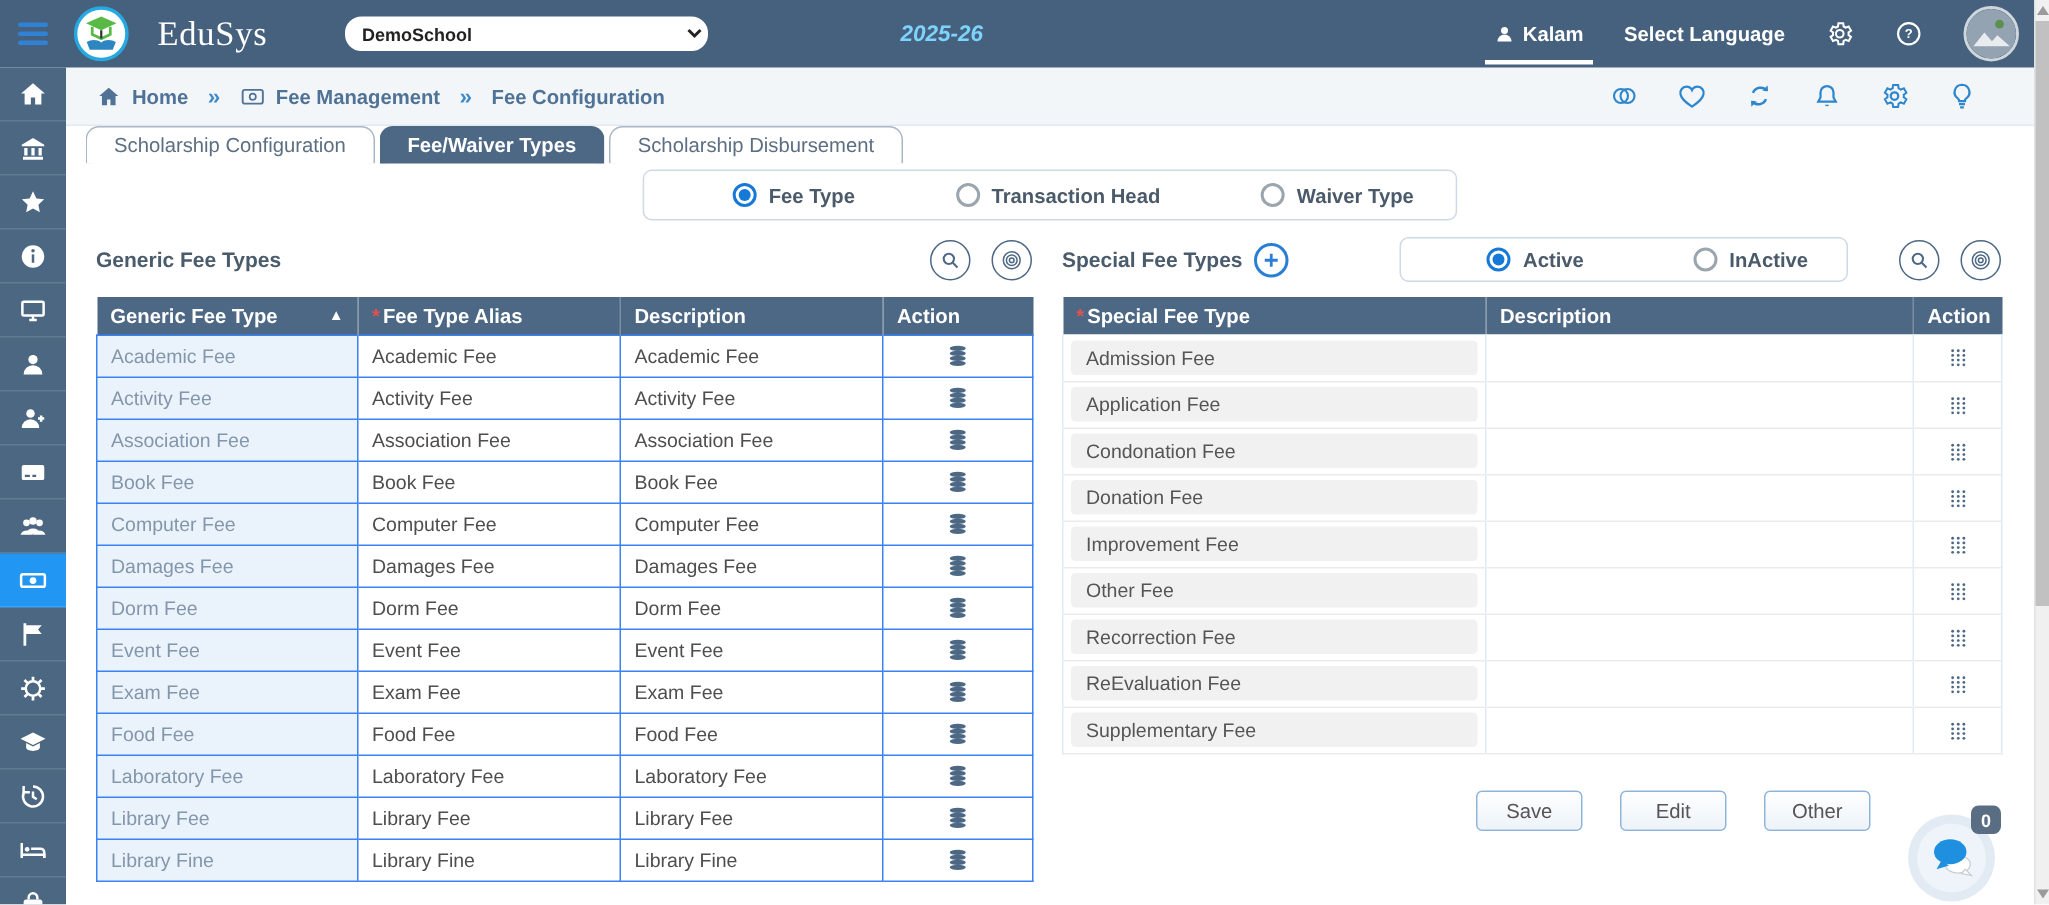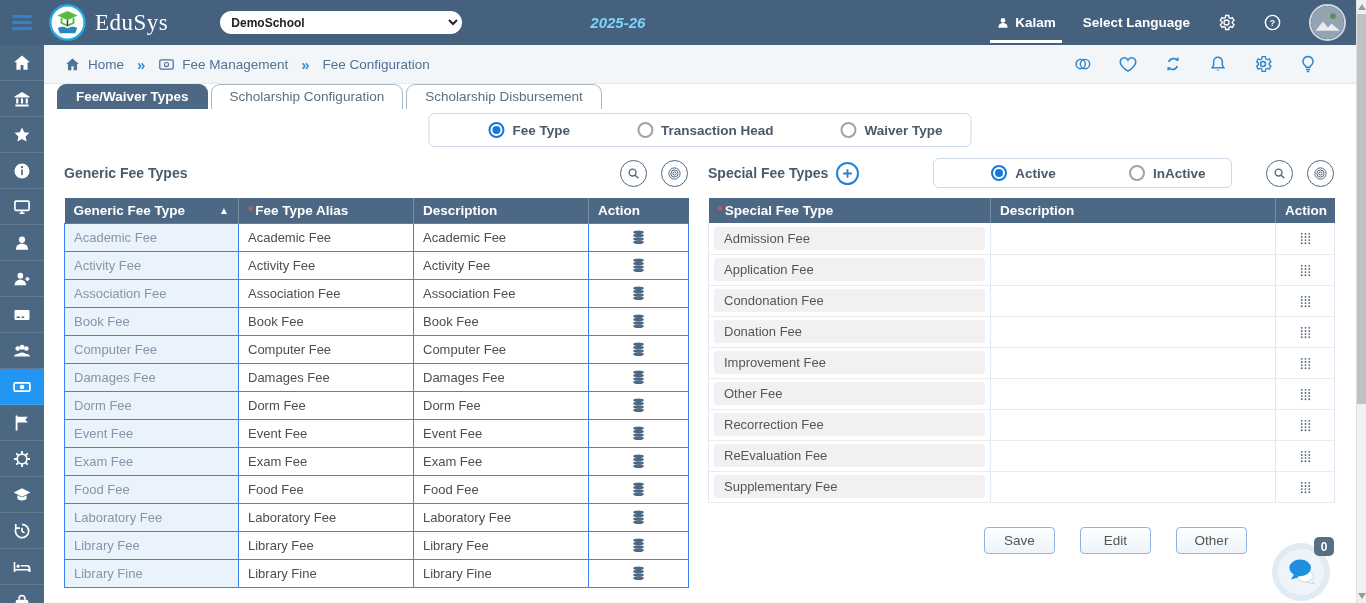--- a/index.html
+++ b/index.html
@@ -5,21 +5,21 @@
   html,body{margin:0;padding:0;width:1366px;height:603px;overflow:hidden;
     font-family:"Liberation Sans",sans-serif;background:#fff;position:relative;}
   *{box-sizing:border-box;}
 
   
   .topbar{position:absolute;top:0;left:0;width:1366px;height:45px;background:#46617e;
     display:flex;align-items:center;z-index:20;}
   .hamburger{width:20px;margin-left:12px;cursor:pointer;}
   .hamburger div{height:3px;background:#2f82d6;border-radius:2px;margin:3px 0;}
   .logo{width:37px;height:37px;margin-left:17px;flex:0 0 auto;}
-  .brand{color:#fff;font-family:"Liberation Serif",serif;font-size:23px;margin-left:9px;letter-spacing:.5px;}
+  .brand{color:#fff;font-family:"Liberation Serif",serif;font-size:23px;margin-left:19px;letter-spacing:.5px;}
   .school-select{margin-left:52px;width:242px;height:23px;border-radius:11px;border:1px solid #fff;
     font-size:12px;font-weight:bold;color:#222;padding:0 6px;background:#fff;}
   .year{color:#7dd3fc;font-style:italic;font-weight:bold;font-size:15px;margin-left:128px;}
   .top-right{margin-left:auto;display:flex;align-items:center;gap:27px;margin-right:20px;}
   .user-chip{position:relative;display:flex;align-items:center;gap:5px;color:#fff;
     font-weight:bold;font-size:13.5px;}
   .user-chip::after{content:'';position:absolute;left:-6px;right:-6px;bottom:-13px;height:3px;background:#fff;}
   .user-chip svg{width:14px;height:14px;}
   .lang{color:#fff;font-weight:bold;font-size:13.5px;}
   .top-ic{color:#fff;display:flex;}
@@ -32,21 +32,21 @@
   .sb-item{height:36px;display:flex;align-items:center;justify-content:center;
     border-bottom:1px solid rgba(255,255,255,.13);color:#fff;position:relative;cursor:pointer;}
   .sb-item svg{width:20px;height:20px;}
   .sb-item.active{background:#2196f3;}
   .sb-item.active::after{content:'';position:absolute;right:-7px;top:50%;transform:translateY(-50%);
     border-left:7px solid #2196f3;border-top:7px solid transparent;border-bottom:7px solid transparent;}
 
   
   .crumbbar{position:absolute;top:45px;left:44px;width:1312px;height:39px;background:#f3f6f9;
     border-bottom:1px solid #e4e9ef;display:flex;align-items:center;padding:0 20px;z-index:10;}
-  .bc-item{display:flex;align-items:center;gap:7px;color:#4f7296;font-weight:normal;font-size:13.5px;cursor:pointer;}
+  .bc-item{display:flex;align-items:center;gap:7px;color:#4f7296;font-weight:bold;font-size:13.5px;cursor:pointer;}
   .bc-item svg{width:17px;height:17px;}
   .bc-sep{color:#3f8bc9;margin:0 13px;font-size:15px;font-weight:bold;}
   .crumb-actions{margin-left:auto;display:flex;align-items:center;gap:25px;color:#2e86cd;margin-right:18px;}
   .crumb-actions span{display:flex;cursor:pointer;}
   .crumb-actions svg{width:20px;height:20px;}
 
   
   .main{position:absolute;top:84px;left:44px;width:1312px;height:519px;background:#fff;overflow:hidden;}
 
   .tabs{position:absolute;top:0;left:13px;display:flex;gap:3px;}
@@ -373,22 +373,22 @@
           <path d="M12 3a6 6 0 00-3.4 10.9c.8.6 1.1 1.4 1.1 2.1h4.6c0-.7.3-1.5 1.1-2.1A6 6 0 0012 3z" fill="none" stroke="currentColor" stroke-width="1.8"></path>
           <path d="M9.6 18.5h4.8M10.5 21h3" stroke="currentColor" stroke-width="1.8"></path>
         </svg>
       </span>
     </div>
 </div>
 
 <div class="main">
 
   <div class="tabs" id="tabs">
+      <div class="tab">Scholarship Configuration</div>
       <div class="tab active">Fee/Waiver Types</div>
-      <div class="tab">Scholarship Configuration</div>
       <div class="tab">Scholarship Disbursement</div>
     </div>
 
   <div class="radiobar" id="type-radios">
       <label class="radio-item">
         <span class="rdot sel"></span>
         <span class="rlab">Fee Type</span>
       </label>
       <label class="radio-item">
         <span class="rdot"></span>

